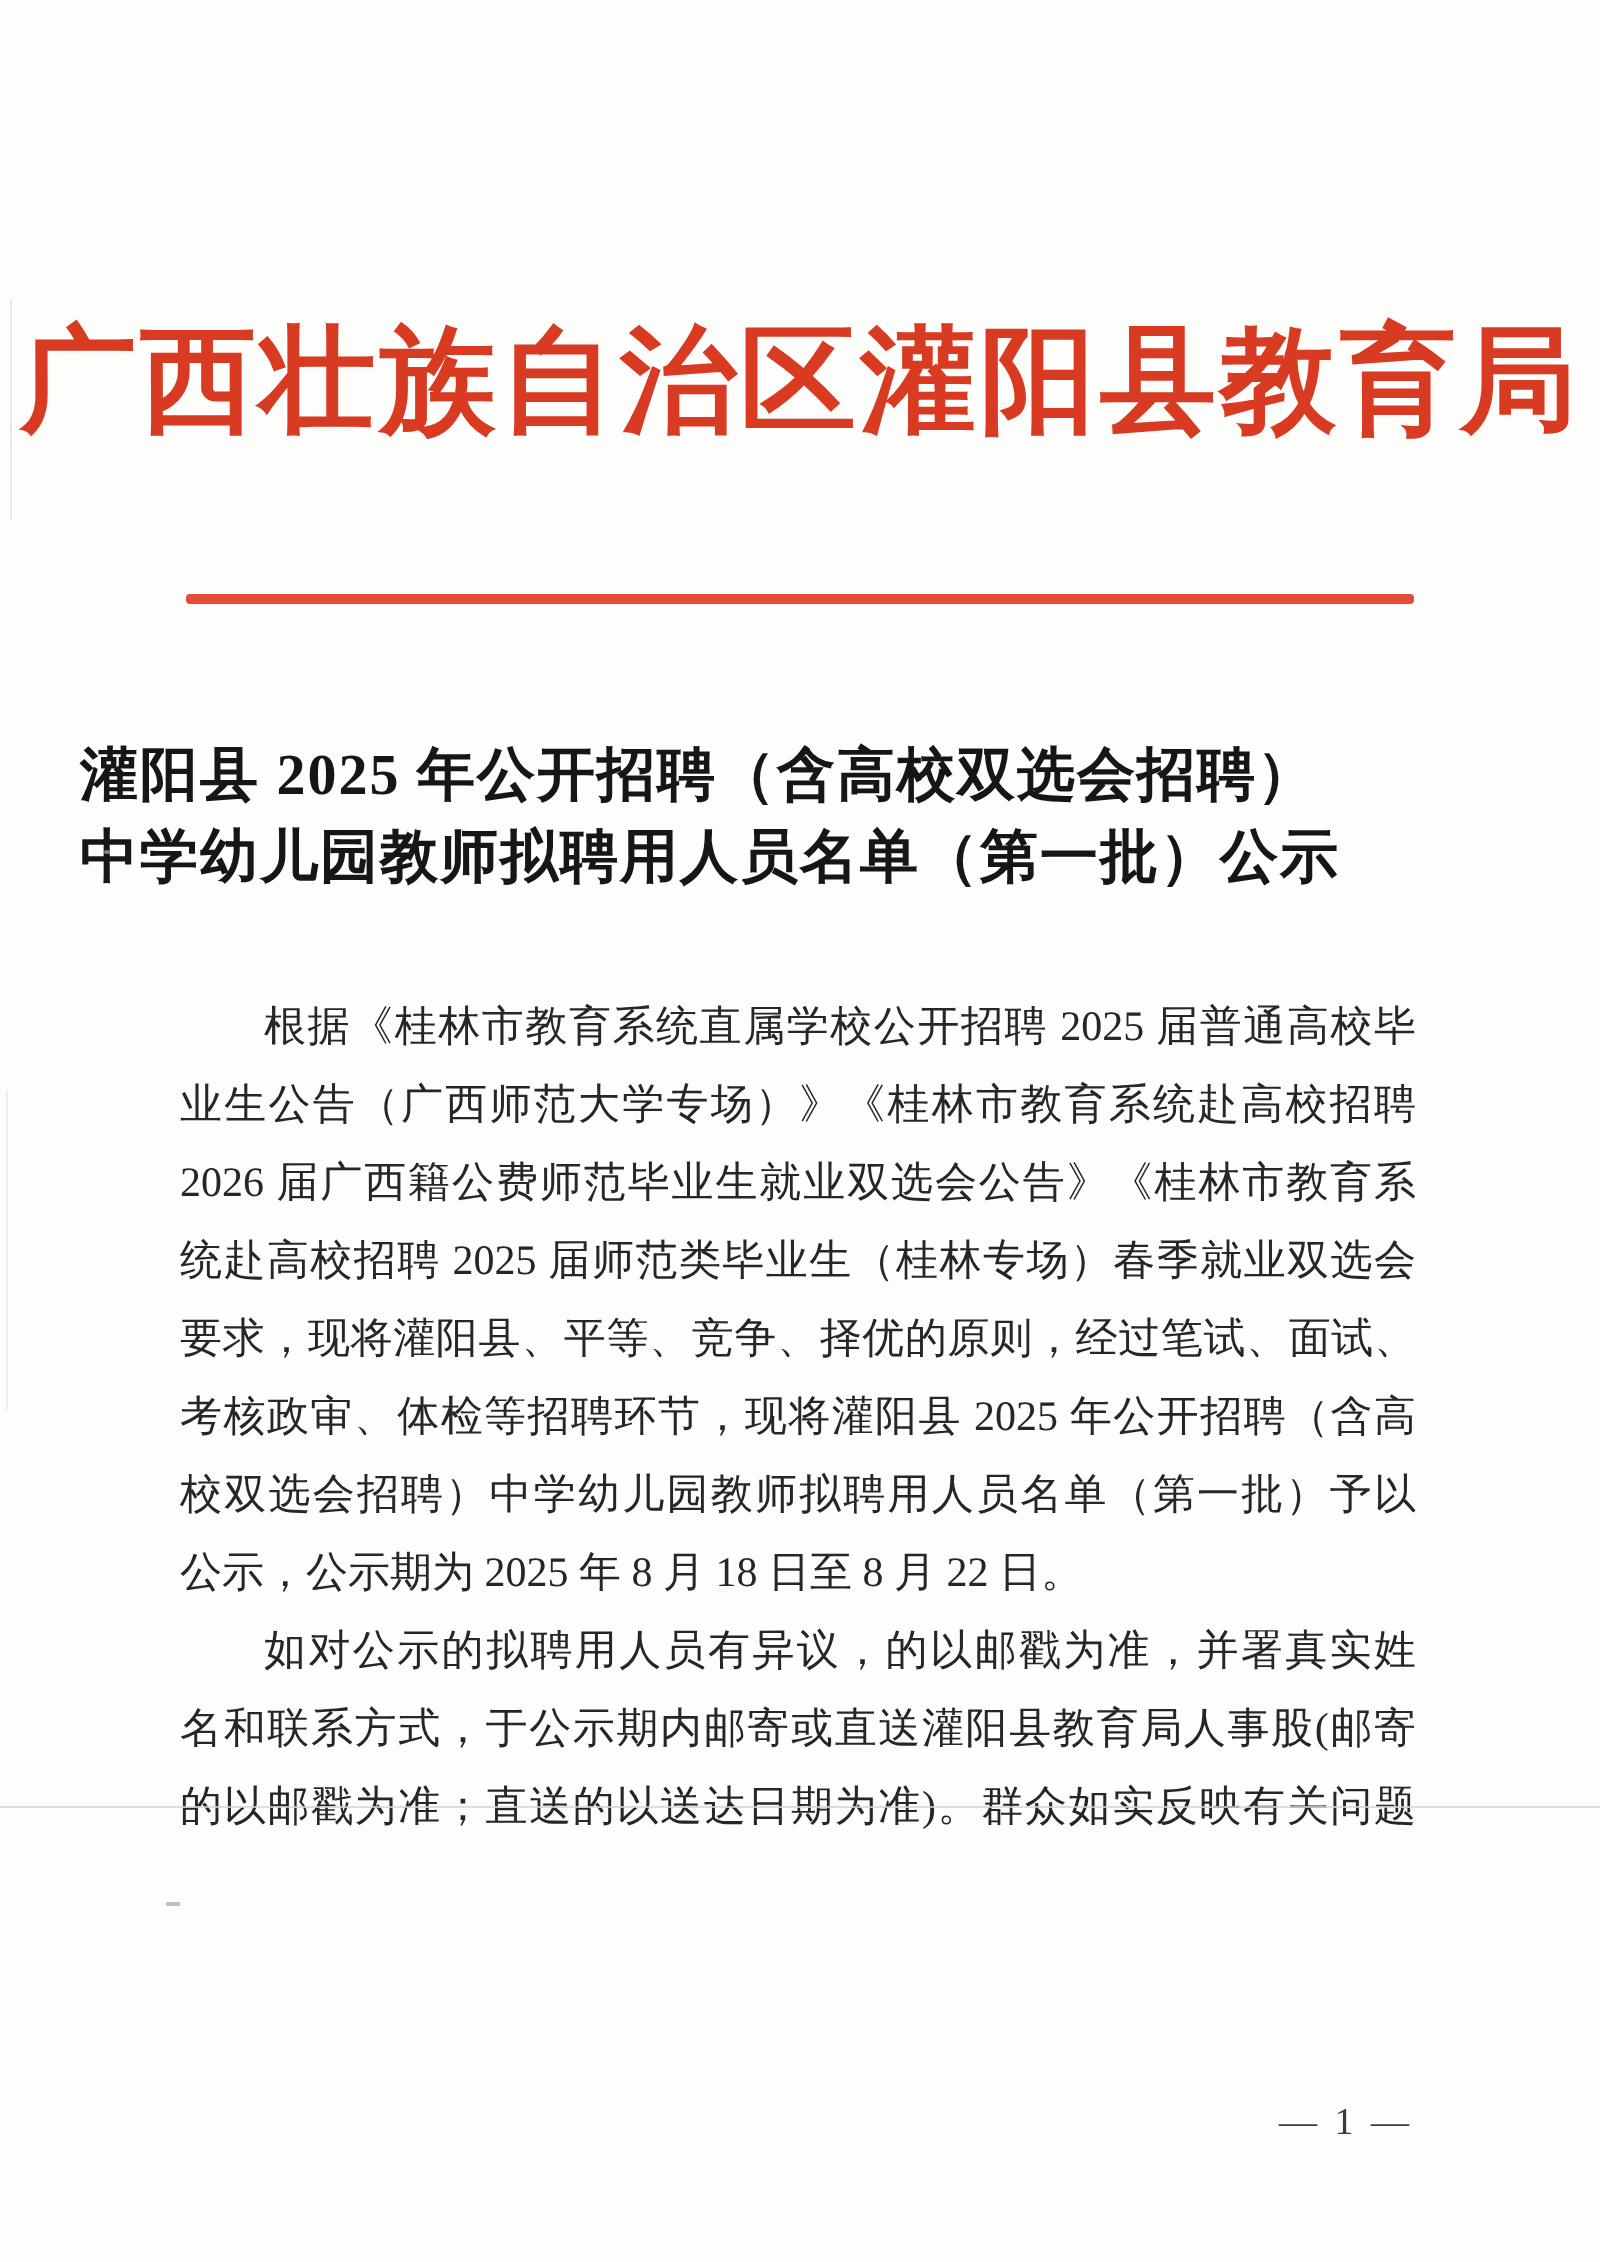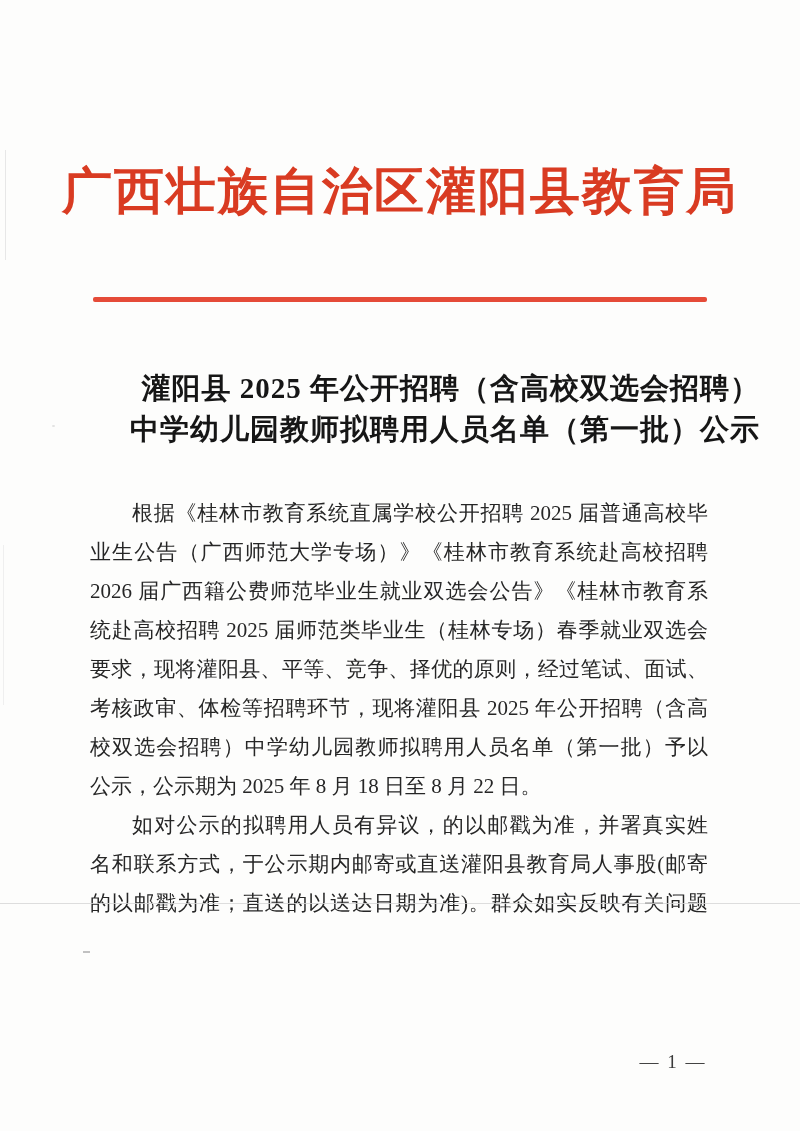--- a/index.html
+++ b/index.html
@@ -8,36 +8,36 @@
     width:800px;height:1131px;
     background:#fdfdfc;
     overflow:hidden;
     font-family:"Liberation Serif","DejaVu Serif",serif;
     color:var(--text,#232323);
   }
   
   .masthead{
     position:absolute;left:0;top:163px;width:800px;
     text-align:center;
-    font-size:50px;line-height:56px;
+    font-size:58px;line-height:56px;
     font-weight:bold;
     letter-spacing:2px;
     color:var(--header-red,#d93b22);
   }
   
   .red-rule{
     position:absolute;left:93px;top:297px;
     width:614px;height:5px;
     background:var(--rule-red,#e54b38);
     border-radius:2px;
   }
   
   .doc-title{
     position:absolute;left:40px;top:368px;width:720px;
-    text-align:right;
+    text-align:left;
     font-size:29px;line-height:41px;
     font-weight:bold;
     letter-spacing:1px;
     color:#161616;
   }
   
   .body-text{
     position:absolute;left:90px;top:494px;width:618px;
     font-size:21px;line-height:39px;
     color:#262626;

